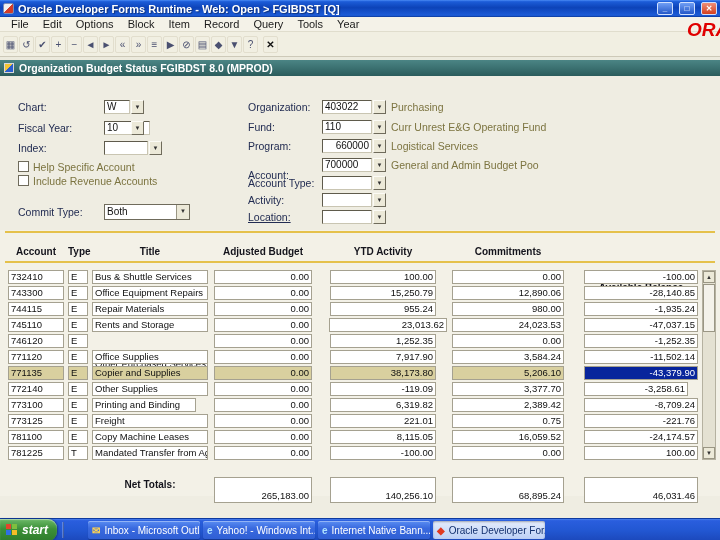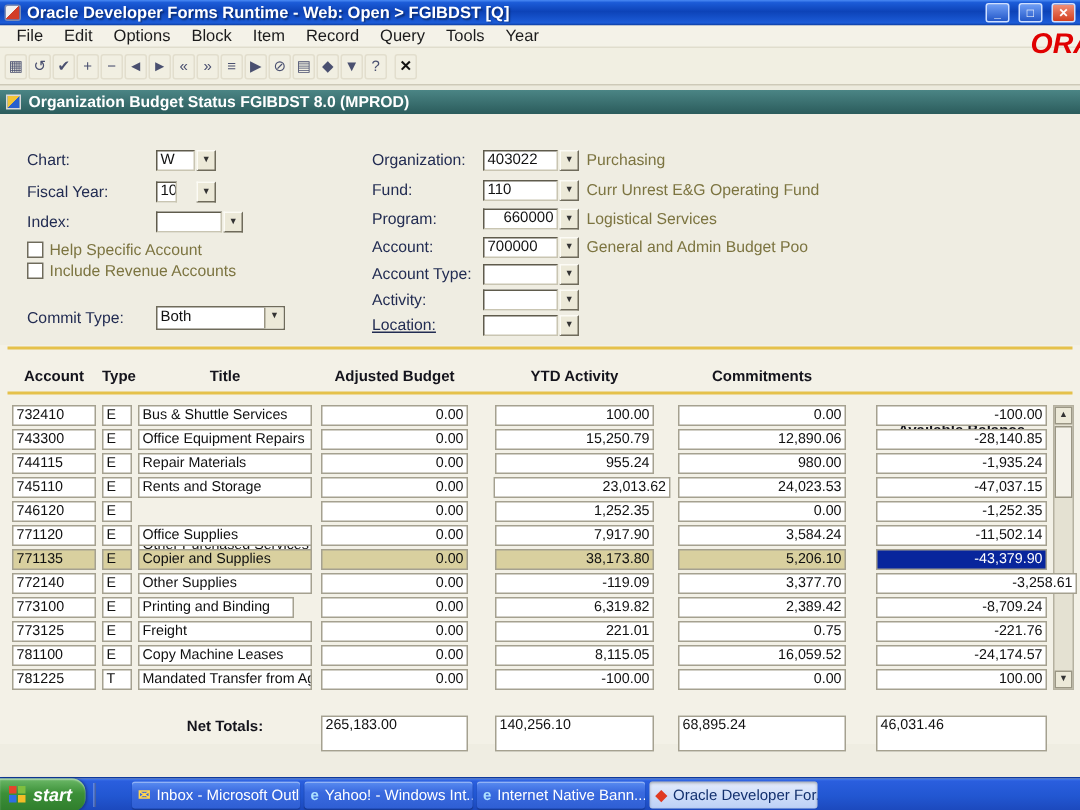--- a/index.html
+++ b/index.html
@@ -45,21 +45,21 @@
 
   .ysep{position:absolute;left:5px;width:710px;height:2px;background:#e5c14b;}
 
   
   .colhead{position:absolute;top:246px;font-size:10px;font-weight:bold;color:#14141c;text-align:center;white-space:nowrap;}
   .cell{position:absolute;height:14px;background:#fff;border:1px solid #a5a190;font-size:9.5px;line-height:12px;padding:0 2px;color:#101010;white-space:nowrap;overflow:hidden;}
   .cell.num{text-align:right;}
   .cell.hl{background:#d9d09f;}
   .cell.sel{background:#08259c;color:#fff;}
   .net-label{position:absolute;top:479px;left:92px;width:116px;text-align:center;font-size:10px;font-weight:bold;color:#14141c;}
-  .net-box{position:absolute;top:477px;height:24px;background:#fff;border:1px solid #a5a190;font-size:9.5px;line-height:12px;padding:0 2px;text-align:left;color:#101010;}
+  .net-box{position:absolute;top:477px;height:24px;background:#fff;border:1px solid #a5a190;font-size:9.5px;line-height:12px;padding:12px 2px;text-align:right;color:#101010;}
 
   
   .vscroll{position:absolute;left:702px;top:270px;width:14px;height:190px;background:#e4e1d2;border:1px solid #b5b1a0;}
   .scroll-btn{position:absolute;left:0;width:12px;height:12px;background:#ece9d8;border:1px solid #9a9684;font-size:6px;text-align:center;line-height:11px;color:#333;}
   .scroll-thumb{position:absolute;left:0;top:13px;width:12px;height:48px;background:#f4f2ea;border:1px solid #9a9684;}
 
   
   .taskbar{position:absolute;left:0;bottom:0;width:720px;height:22px;
     background:linear-gradient(180deg,#4a80ee 0%,#2a5ede 8%,#2257d2 55%,#1c49bd 100%);border-top:1px solid #0f3a9e;}
   .start{position:absolute;left:0;top:0;width:57px;height:22px;border-radius:0 9px 9px 0;
@@ -175,42 +175,42 @@
       <div class="tbtn active" style="left: 433px; top: 2px; width: 112px;">
         <span class="ticn" style="color: rgb(224, 58, 34);">◆</span>
         <span>Oracle Developer For...</span>
       </div>
     </div>
 
 <div class="lbl" style="left: 18px; top: 101px;">Chart:</div>
     <div class="field" style="left: 104px; top: 100px; width: 26px;">W</div>
     <div class="lov-btn" style="left: 131px; top: 100px;">▼</div>
     <div class="lbl" style="left: 18px; top: 122px;">Fiscal Year:</div>
-    <div class="field" style="left: 104px; top: 121px; width: 14px;">10</div>
+    <div class="field" style="left: 104px; top: 121px; width: 46px;">10</div>
     <div class="lov-btn" style="left: 131px; top: 121px;">▼</div>
     <div class="lbl" style="left: 18px; top: 142px;">Index:</div>
     <div class="field" style="left: 104px; top: 141px; width: 44px;"></div>
     <div class="lov-btn" style="left: 149px; top: 141px;">▼</div>
     <div class="checkbox" style="left: 18px; top: 161px;"></div>
     <div class="cb-label" style="left: 33px; top: 161px;">Help Specific Account</div>
     <div class="checkbox" style="left: 18px; top: 175px;"></div>
     <div class="cb-label" style="left: 33px; top: 175px;">Include Revenue Accounts</div>
     <div class="lbl" style="left: 248px; top: 101px;">Organization:</div>
     <div class="field" style="left: 322px; top: 100px; width: 50px;">403022</div>
     <div class="lov-btn" style="left: 373px; top: 100px;">▼</div>
     <div class="desc" style="left: 391px; top: 101px;">Purchasing</div>
     <div class="lbl" style="left: 248px; top: 121px;">Fund:</div>
     <div class="field" style="left: 322px; top: 120px; width: 50px;">110</div>
     <div class="lov-btn" style="left: 373px; top: 120px;">▼</div>
     <div class="desc" style="left: 391px; top: 121px;">Curr Unrest E&amp;G Operating Fund</div>
     <div class="lbl" style="left: 248px; top: 140px;">Program:</div>
     <div class="field" style="left: 322px; top: 139px; width: 50px; text-align: right;">660000</div>
     <div class="lov-btn" style="left: 373px; top: 139px;">▼</div>
     <div class="desc" style="left: 391px; top: 140px;">Logistical Services</div>
-    <div class="lbl" style="left: 248px; top: 159px;">Account:</div>
+    <div class="lbl" style="left: 248px; top: 169px;">Account:</div>
     <div class="field" style="left: 322px; top: 158px; width: 50px;">700000</div>
     <div class="lov-btn" style="left: 373px; top: 158px;">▼</div>
     <div class="desc" style="left: 391px; top: 159px;">General and Admin Budget Poo</div>
     <div class="lbl" style="left: 248px; top: 177px;">Account Type:</div>
     <div class="field" style="left: 322px; top: 176px; width: 50px;"></div>
     <div class="lov-btn" style="left: 373px; top: 176px;">▼</div>
     <div class="lbl" style="left: 248px; top: 194px;">Activity:</div>
     <div class="field" style="left: 322px; top: 193px; width: 50px;"></div>
     <div class="lov-btn" style="left: 373px; top: 193px;">▼</div>
     <div class="lbl" style="left: 248px; top: 211px; text-decoration: underline;">Location:</div>
@@ -271,21 +271,21 @@
     <div class="cell num hl" style="left: 214px; top: 366px; width: 98px;">0.00</div>
     <div class="cell num hl" style="left: 330px; top: 366px; width: 106px;">38,173.80</div>
     <div class="cell num hl" style="left: 452px; top: 366px; width: 112px;">5,206.10</div>
     <div class="cell num sel" style="left: 584px; top: 366px; width: 114px;">-43,379.90</div>
     <div class="cell" style="left: 8px; top: 382px; width: 56px;">772140</div>
     <div class="cell" style="left: 68px; top: 382px; width: 20px;">E</div>
     <div class="cell" style="left: 92px; top: 382px; width: 116px;">Other Supplies</div>
     <div class="cell num" style="left: 214px; top: 382px; width: 98px;">0.00</div>
     <div class="cell num" style="left: 330px; top: 382px; width: 106px;">-119.09</div>
     <div class="cell num" style="left: 452px; top: 382px; width: 112px;">3,377.70</div>
-    <div class="cell num" style="left: 584px; top: 382px; width: 134px; padding-left: 40px;">-3,258.61</div>
+    <div class="cell num" style="left: 584px; top: 382px; width: 104px; padding-left: 40px;">-3,258.61</div>
     <div class="cell" style="left: 8px; top: 398px; width: 56px;">773100</div>
     <div class="cell" style="left: 68px; top: 398px; width: 20px;">E</div>
     <div class="cell" style="left: 92px; top: 398px; width: 104px;">Printing and Binding</div>
     <div class="cell num" style="left: 214px; top: 398px; width: 98px;">0.00</div>
     <div class="cell num" style="left: 330px; top: 398px; width: 106px;">6,319.82</div>
     <div class="cell num" style="left: 452px; top: 398px; width: 112px;">2,389.42</div>
     <div class="cell num" style="left: 584px; top: 398px; width: 114px;">-8,709.24</div>
     <div class="cell" style="left: 8px; top: 414px; width: 56px;">773125</div>
     <div class="cell" style="left: 68px; top: 414px; width: 20px;">E</div>
     <div class="cell" style="left: 92px; top: 414px; width: 116px;">Freight</div>

